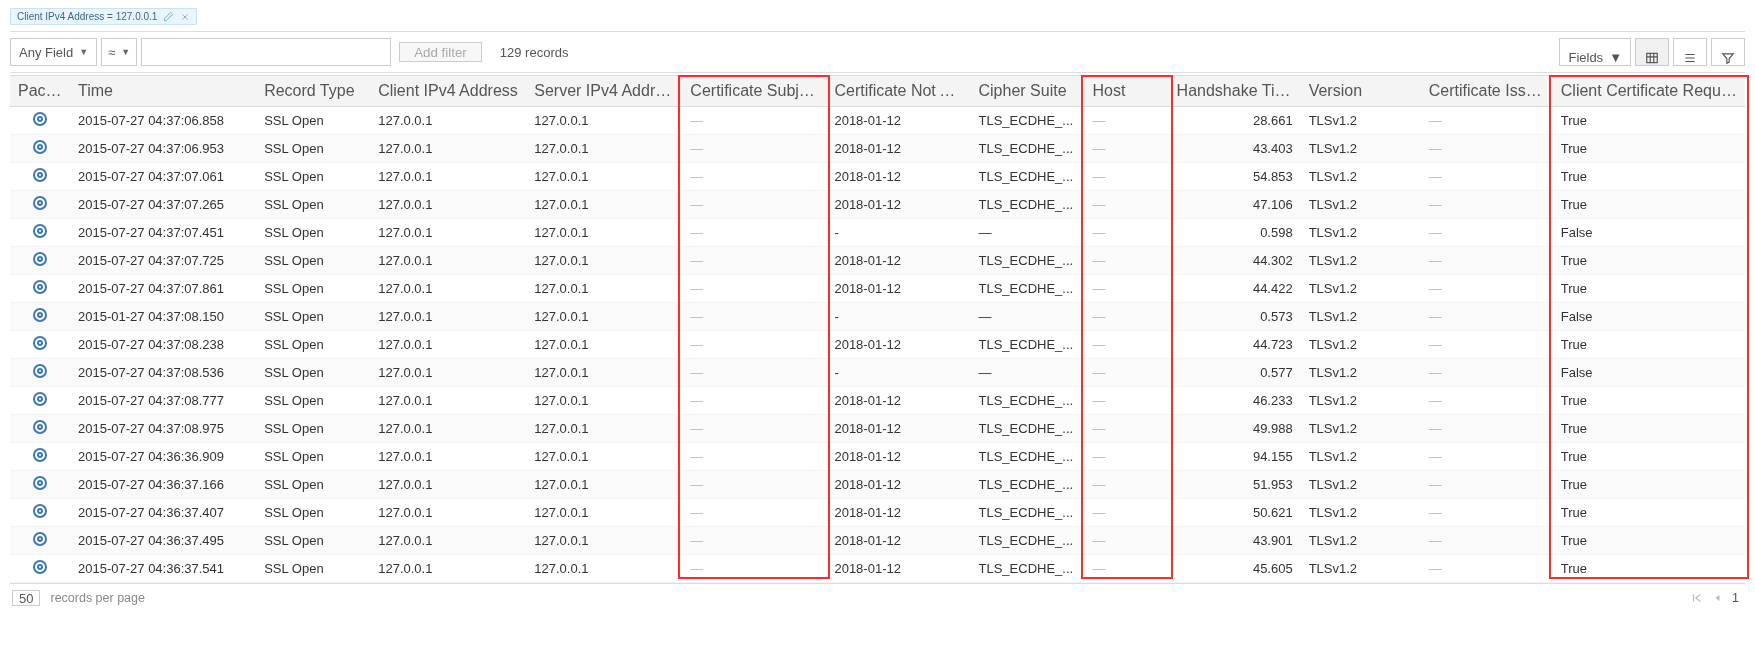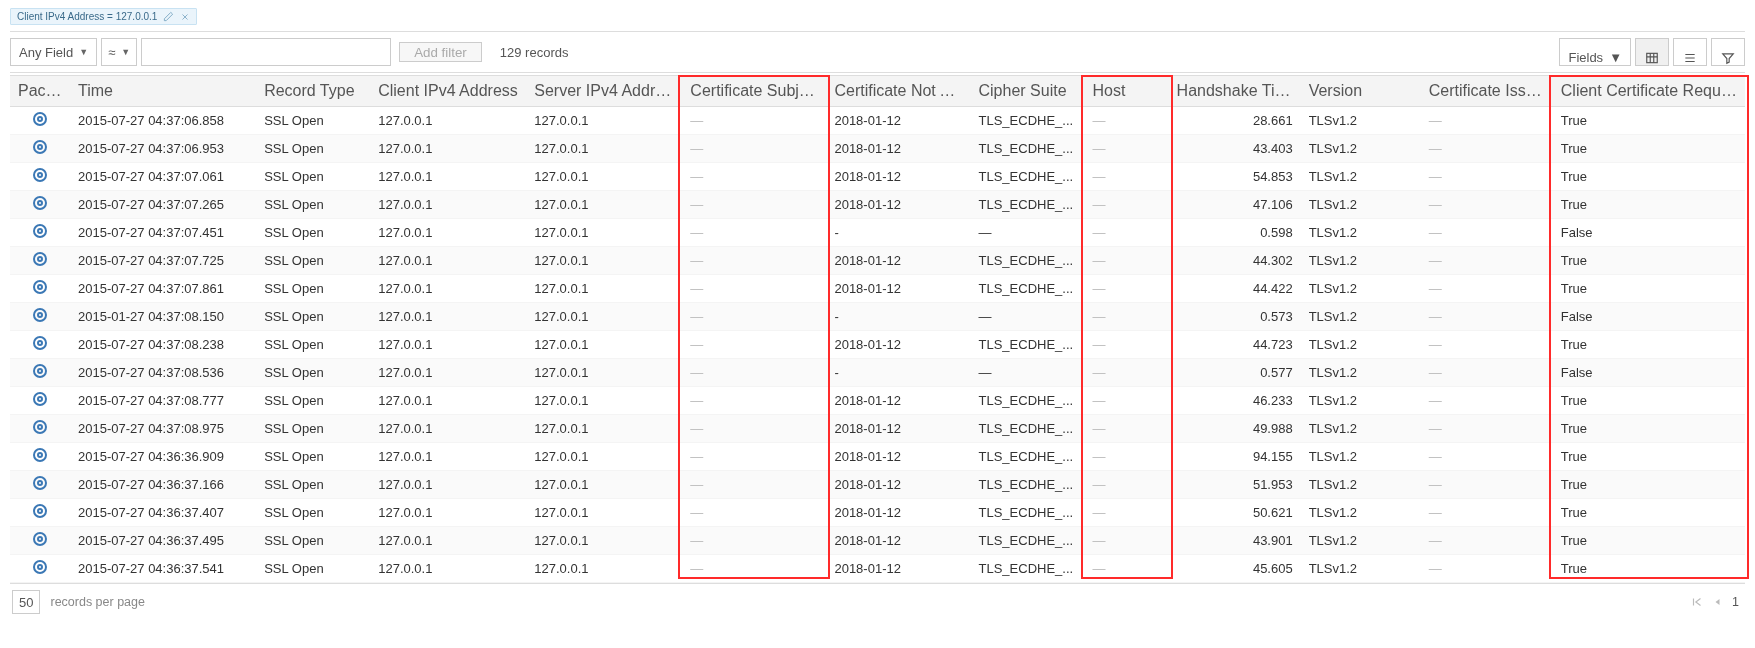--- a/index.html
+++ b/index.html
@@ -26,21 +26,21 @@
   .pk{width:50px;text-align:center}
   .radio{display:inline-block;width:14px;height:14px;border:2px solid #3b78b5;border-radius:50%;position:relative}
   .radio::after{content:"";position:absolute;inset:2px;border:2px solid #3b78b5;border-radius:50%}
   .dash{color:#bbb}
   .num{text-align:right;padding-right:14px}
   
   .hl{position:absolute;border:2px solid #ff2a2a;pointer-events:none}
   .tablewrap{position:relative;border-bottom:1px solid #ddd}
   
   .footer{display:flex;align-items:center;padding:6px 2px;color:#888;font-size:12.5px}
-  .footer .sel{height:24px;padding:0 6px}
+  .footer .sel{height:16px;padding:0 6px}
   .footer .spacer{flex:1}
   .pager-ic{color:#bbb;margin:0 4px;cursor:pointer}
   svg{display:block}
 </style>
 </head>
 <body>
 
 <div class="wrap">
 
   

